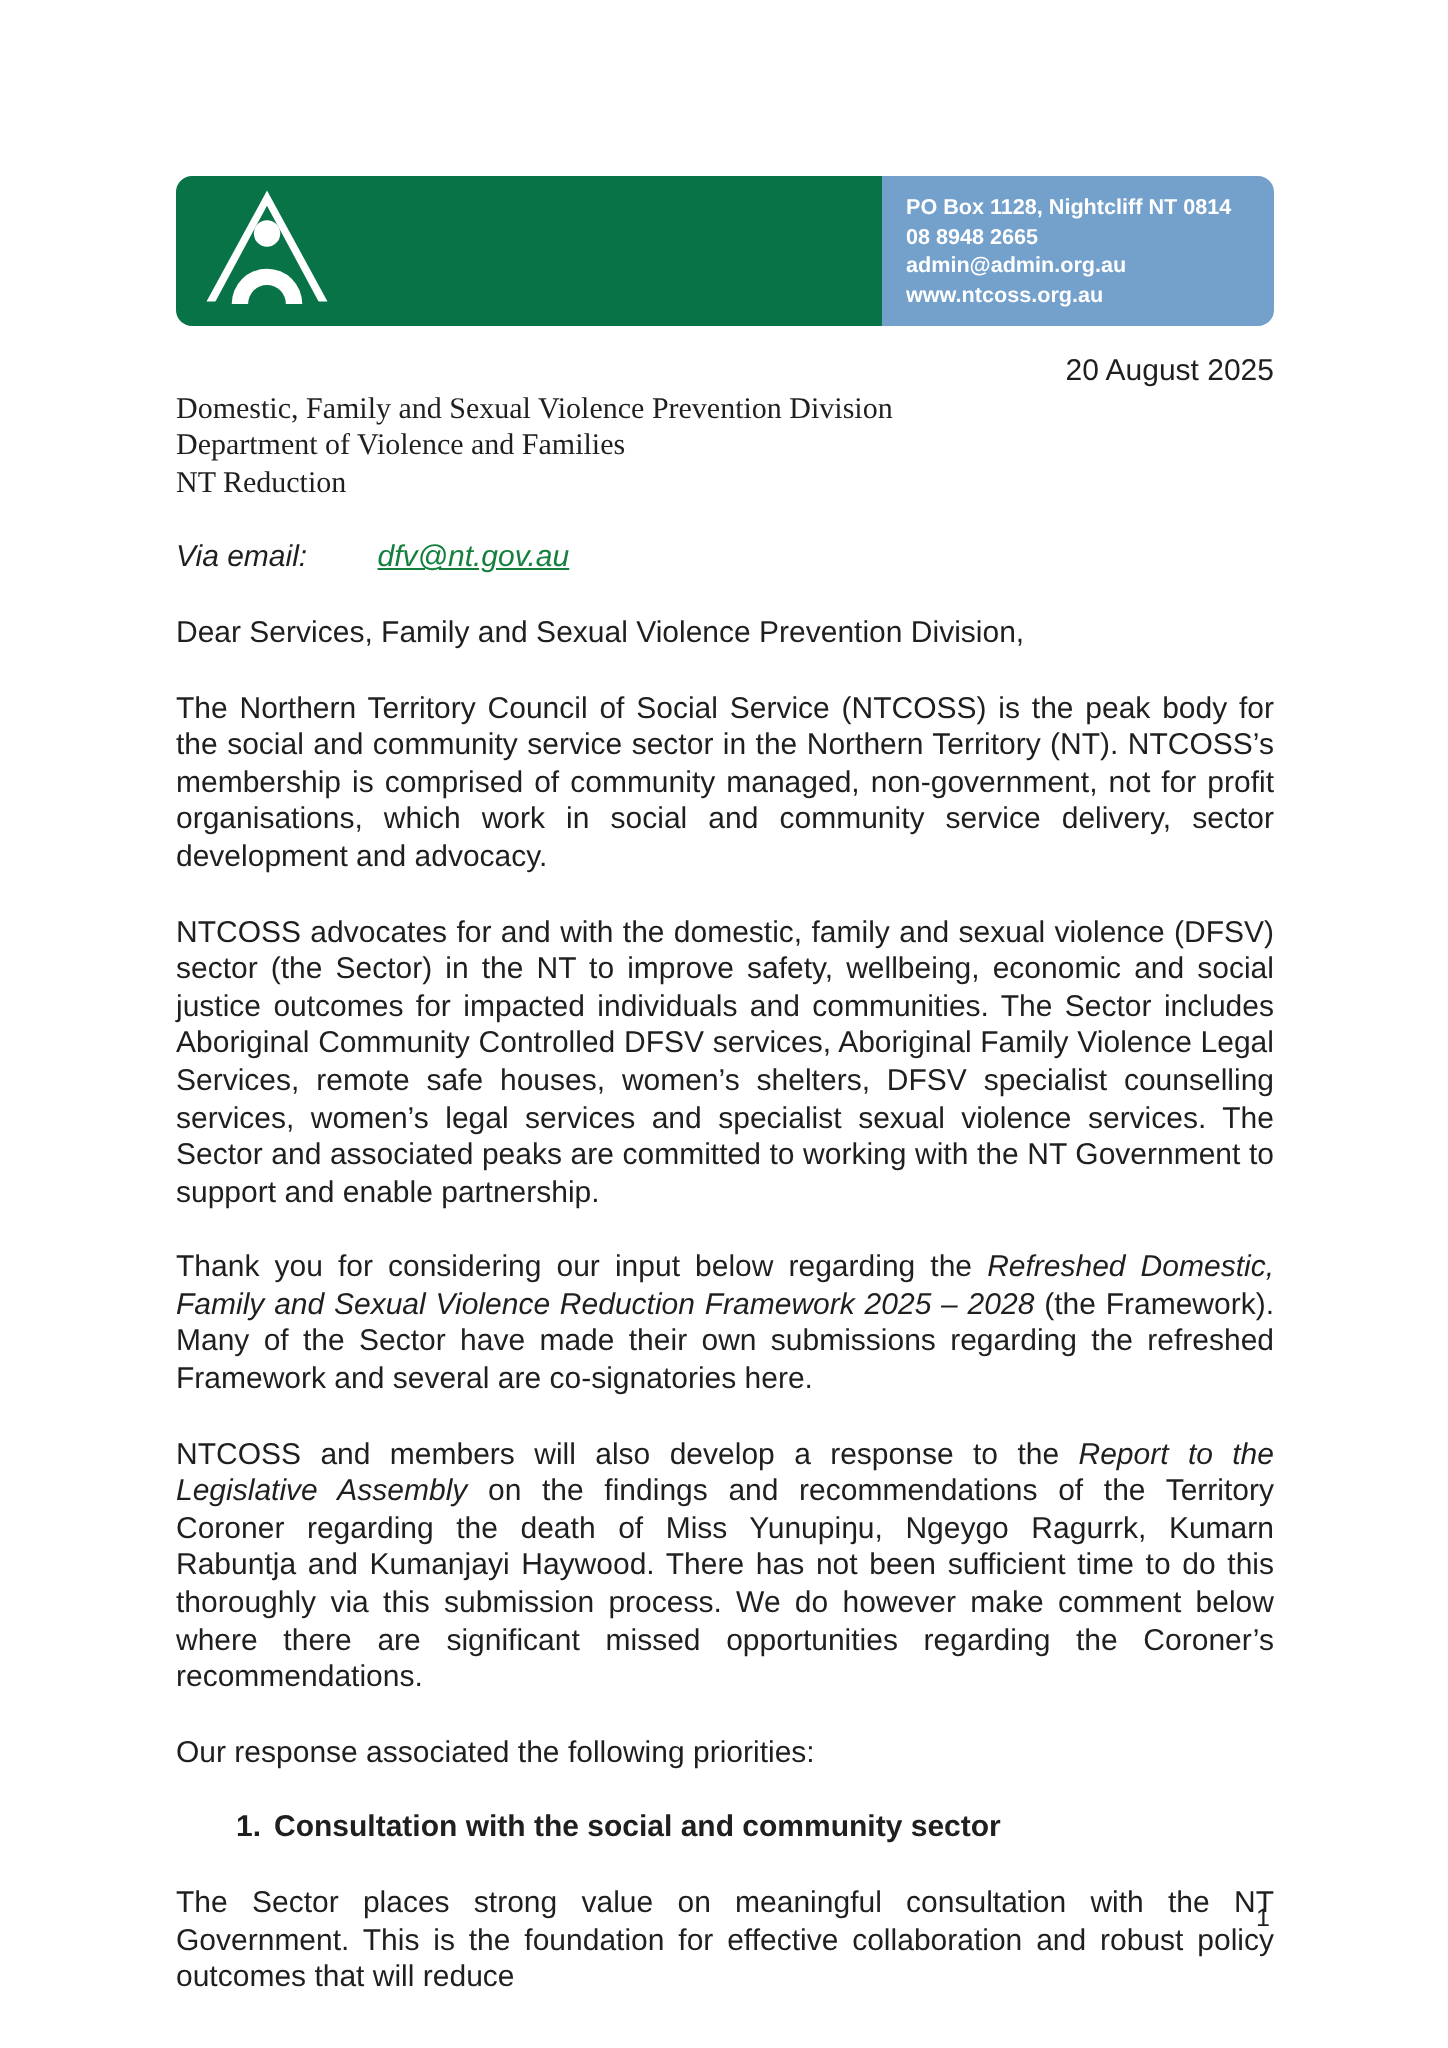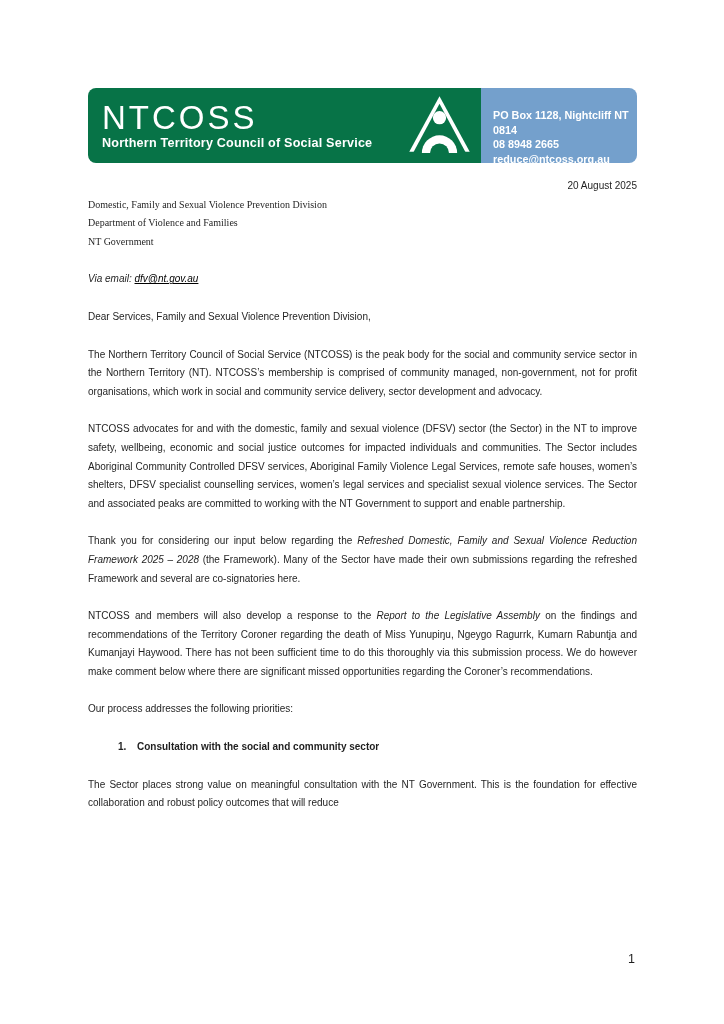--- a/index.html
+++ b/index.html
@@ -44,40 +44,41 @@
   }
   .brand-sub {
     font-size: 12.6px;
     font-weight: 700;
     letter-spacing: 0.2px;
     margin-top: 1px;
     white-space: nowrap;
   }
   .logo { display: block; margin-right: 4px; }
   .banner-blue {
-    width: 156px;
+    width: 196px;
     box-sizing: border-box;
     background: #74a0cc;
     color: #ffffff;
     font-size: 10.8px;
     font-weight: 600;
     line-height: 14.5px;
-    padding: 20px 8px 8px 12px;
+    padding: 9px 8px 8px 12px;
   }
   .banner-blue .site { font-weight: 700; }
   
-  .content { font-size: 10px; line-height: 18.6px; }
+  .content { font-size: 15px; line-height: 18.6px; }
   .date { text-align: right; margin-top: 14px; }
   .addr div { text-align: left; font-family: Liberation Serif, serif; }
   .blk { margin: 0; margin-top: 19px; }
   .via { font-style: italic; }
   .via a {
-    color: #000000;
+    color: #15803d;
     text-decoration: underline;
     cursor: pointer;
+    margin-left: 31px;
   }
   .subject { font-weight: 700; text-align: justify; }
   .just { text-align: justify; }
   .list-item {
     display: flex;
     font-weight: 700;
     margin-top: 19px;
     padding-left: 30px;
   }
   .li-num { width: 19px; }
@@ -88,66 +89,62 @@
     font-size: 12.5px;
   }
 </style>
 </head>
 <body>
 
 <div class="page">
 
   <header class="banner">
     <div class="banner-green">
-      <div>
-        <div class="brand-name">NTCOSS</div>
-        <div class="brand-sub">Northern Territory Council of Social Service</div>
-      </div>
       <span class="logo">
         <svg width="63" height="58" viewBox="0 0 100 92" aria-hidden="true">
           <polygon points="50,2 98,90 2,90" fill="#ffffff"></polygon>
           <polygon points="50,14 92,92 8,92" fill="#077347"></polygon>
           <circle cx="50" cy="36" r="10.5" fill="#ffffff"></circle>
           <path d="M22 92 A28 28 0 0 1 78 92 Z" fill="#ffffff"></path>
           <path d="M35 92 A15 15 0 0 1 65 92 Z" fill="#077347"></path>
         </svg>
       </span>
     </div>
     <div class="banner-blue">
       <div>PO Box 1128, Nightcliff NT 0814</div>
       <div>08 8948 2665</div>
-      <div>reduce@ntcoss.org.au</div>
+      <div>admin@admin.org.au</div>
       <div class="site">www.ntcoss.org.au</div>
     </div>
   </header>
 
   <div class="content">
 
     <div class="date">20 August 2025</div>
 
     <div class="addr">
       <div>Domestic, Family and Sexual Violence Prevention Division</div>
       <div>Department of Violence and Families</div>
-      <div>NT Government</div>
+      <div>NT Reduction</div>
     </div>
 
     <p class="blk via"><span>Via email: </span><a>dfv@nt.gov.au</a></p>
 
     <p class="blk">Dear Services, Family and Sexual Violence Prevention Division,</p>
 
 
     <p class="blk just">The Northern Territory Council of Social Service (NTCOSS) is the peak body for the social and community service sector in the Northern Territory (NT). NTCOSS’s membership is comprised of community managed, non-government, not for profit organisations, which work in social and community service delivery, sector development and advocacy.</p>
 
     <p class="blk just">NTCOSS advocates for and with the domestic, family and sexual violence (DFSV) sector (the Sector) in the NT to improve safety, wellbeing, economic and social justice outcomes for impacted individuals and communities. The Sector includes Aboriginal Community Controlled DFSV services, Aboriginal Family Violence Legal Services, remote safe houses, women’s shelters, DFSV specialist counselling services, women’s legal services and specialist sexual violence services. The Sector and associated peaks are committed to working with the NT Government to support and enable partnership.</p>
 
     <p class="blk just"><span>Thank you for considering our input below regarding the </span><em>Refreshed Domestic, Family and Sexual Violence Reduction Framework 2025 – 2028</em><span> (the Framework). Many of the Sector have made their own submissions regarding the refreshed Framework and several are co-signatories here.</span></p>
 
     <p class="blk just"><span>NTCOSS and members will also develop a response to the </span><em>Report to the Legislative Assembly</em><span> on the findings and recommendations of the Territory Coroner regarding the death of Miss Yunupiŋu, Ngeygo Ragurrk, Kumarn Rabuntja and Kumanjayi Haywood. There has not been sufficient time to do this thoroughly via this submission process. We do however make comment below where there are significant missed opportunities regarding the Coroner’s recommendations.</span></p>
 
-    <p class="blk">Our process addresses the following priorities:</p>
+    <p class="blk">Our response associated the following priorities:</p>
 
     <div class="list-item">
       <span class="li-num">1.</span>
       <span>Consultation with the social and community sector</span>
     </div>
 
     <p class="blk just">The Sector places strong value on meaningful consultation with the NT Government. This is the foundation for effective collaboration and robust policy outcomes that will reduce</p>
 
   </div>
 

